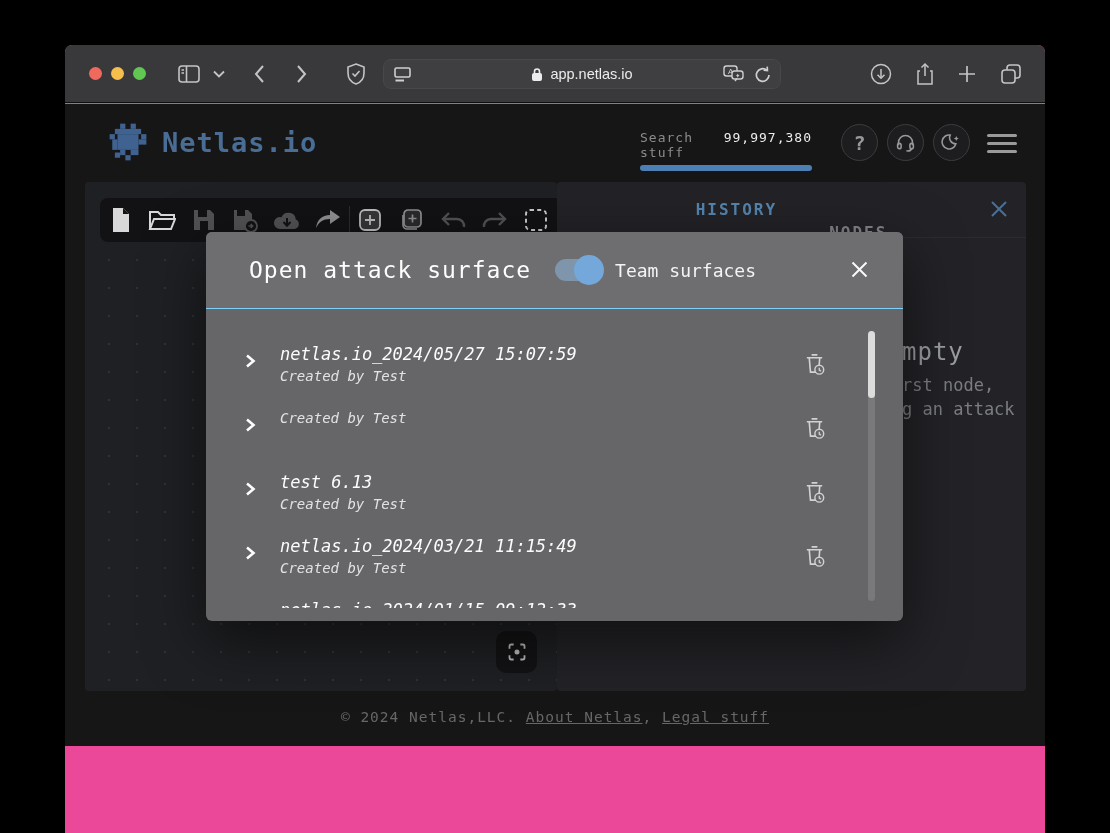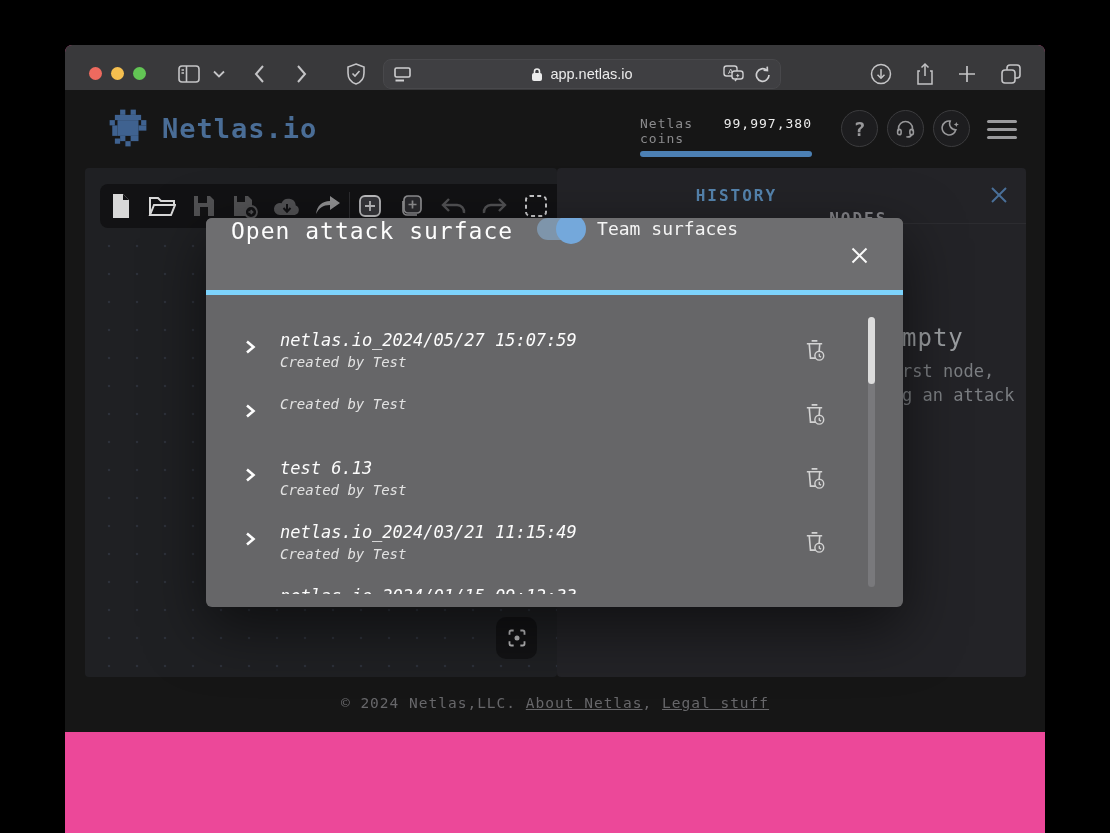--- a/index.html
+++ b/index.html
@@ -22,21 +22,21 @@
   .urlbar { position:absolute; left:318px; top:14px; width:398px; height:30px;
             background:#3f3f42; border:1px solid #48484b; border-radius:8px;
             display:flex; align-items:center; color:#d6d6d8; }
   .url-center { position:absolute; left:0; right:0; display:flex; justify-content:center;
                 align-items:center; gap:7px; font-size:14.5px; color:#ececec; }
   .url-left { position:absolute; left:9px; top:6px; color:#cfcfd1; }
   .url-right { position:absolute; right:8px; top:4px; display:flex; gap:8px; align-items:center;
                color:#cfcfd1; }
 
   
-  .page { position:absolute; left:0; top:45px; width:980px; height:642px; background:#161616; }
+  .page { position:absolute; left:0; top:59px; width:980px; height:642px; background:#161616; }
 
   .brand { position:absolute; left:42px; top:17px; display:flex; align-items:center; gap:13px; }
   .brand-name { color:#4a6d96; font-size:27px; font-weight:bold; letter-spacing:1px; }
 
   .coins { position:absolute; left:575px; top:26px; width:172px; }
   .coins-row { display:flex; justify-content:space-between; font-size:13px; letter-spacing:1px; }
   .coins-label { color:#8b8b8d; }
   .coins-value { color:#ececec; }
   .coins-bar { margin-top:5px; height:6px; border-radius:3px; background:#4c80b4; }
 
@@ -79,22 +79,22 @@
   
   .footer { position:absolute; left:0; top:605px; width:100%; text-align:center;
             font-size:14.5px; color:#67676a; letter-spacing:1px; }
   .footer a { color:#67676a; text-decoration:underline; }
 
   
   .modal { position:absolute; left:141px; top:128px; width:697px; height:389px;
            border-radius:6px; overflow:hidden; background:#666668;
            box-shadow:0 20px 60px rgba(0,0,0,.55); }
   .modal-head { position:relative; height:77px; background:#6e6e70;
-                border-bottom:5px solid #7dd3fc; display:flex; 
-                padding-left:25px; }
+                border-bottom:1px solid #7dd3fc; display:flex; align-items:center;
+                padding-left:43px; }
   .modal-title { color:#fdfdfd; font-size:23px; letter-spacing:1px; }
   .toggle { position:relative; width:46px; height:22px; margin-left:24px; }
   .toggle-track { position:absolute; left:0; top:0; width:46px; height:22px;
                   border-radius:11px; background:#7e95ab; }
   .toggle-knob { position:absolute; right:-3px; top:-4px; width:30px; height:30px;
                  border-radius:50%; background:#74a8db; }
   .toggle-label { margin-left:14px; color:#f4f4f4; font-size:18px; }
   .modal-close { position:absolute; right:34px; top:28px; color:#fafafa; }
 
   .modal-body { position:relative; height:299px; overflow:hidden; padding:34px 1px 0 38px;font-style:italic; }
@@ -229,21 +229,21 @@
             <rect x="9" y="11" width="3" height="2"></rect>
           <rect x="3" y="12" width="2" height="2"></rect>
             <rect x="7" y="13" width="2" height="2"></rect>
         </g>
       </svg>
       <span class="brand-name">Netlas.io</span>
     </div>
 
     <div class="coins">
       <div class="coins-row">
-        <span class="coins-label">Netlas coins</span>
+        <span class="coins-label">Search stuff</span>
         <span class="coins-value">99,997,380</span>
       </div>
       <div class="coins-bar"></div>
     </div>
 
     <div class="hcircle" style="left:776px">
       <span style="font-size:20px; font-weight:bold">?</span>
     </div>
     <div class="hcircle" style="left:822px">
       <svg width="21" height="21" viewBox="0 0 24 24" fill="none" stroke="currentColor" stroke-width="1.8">

